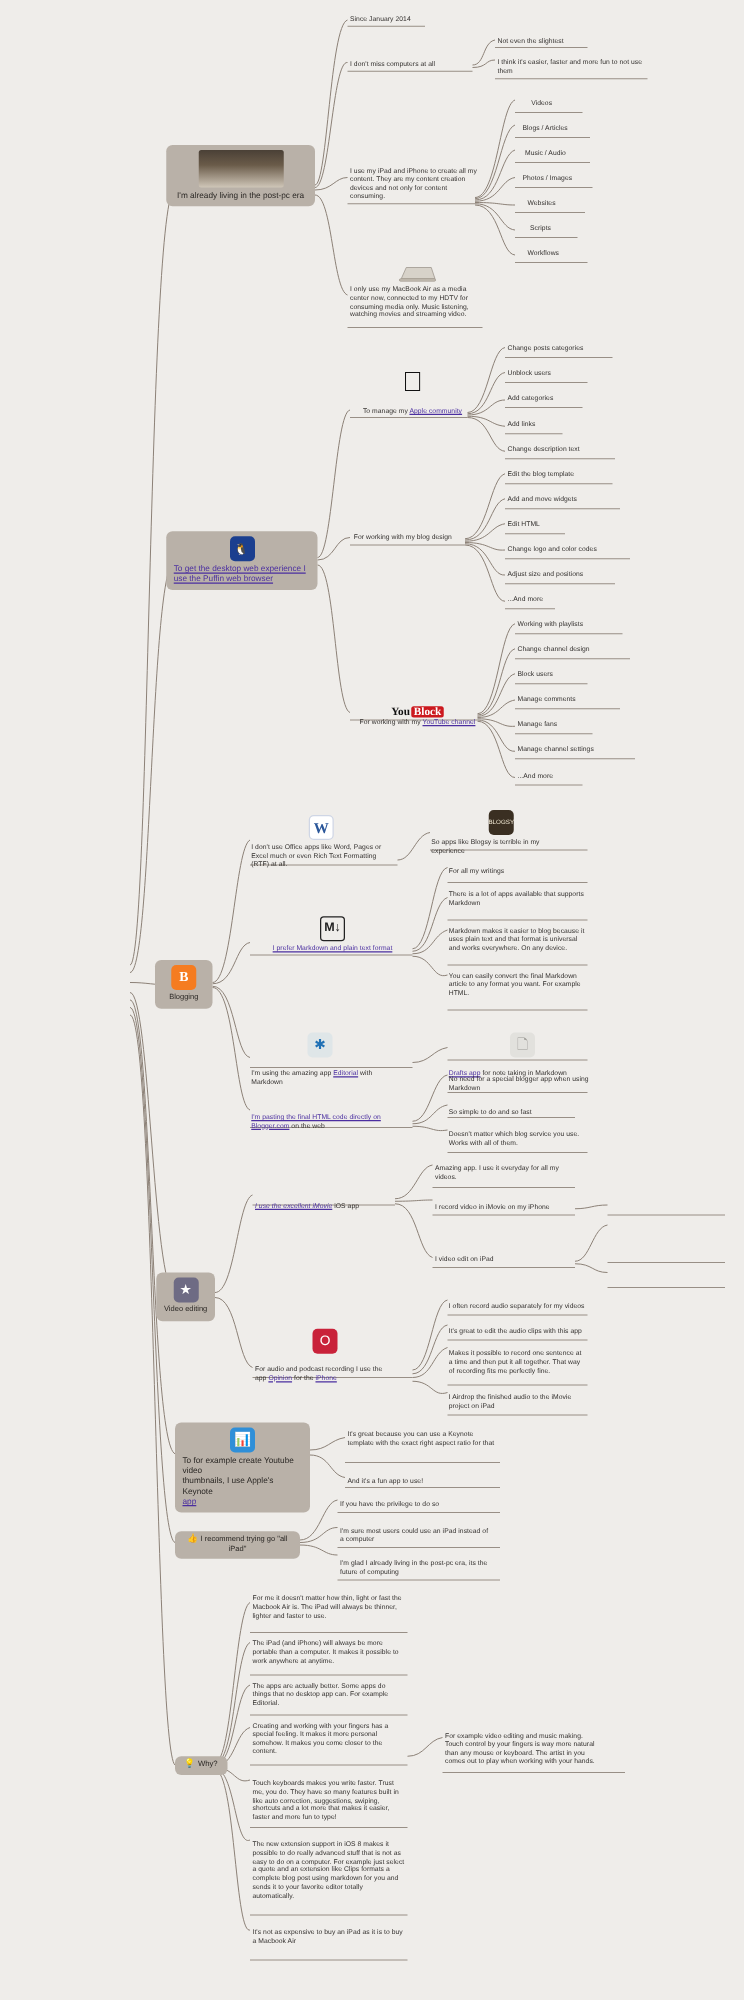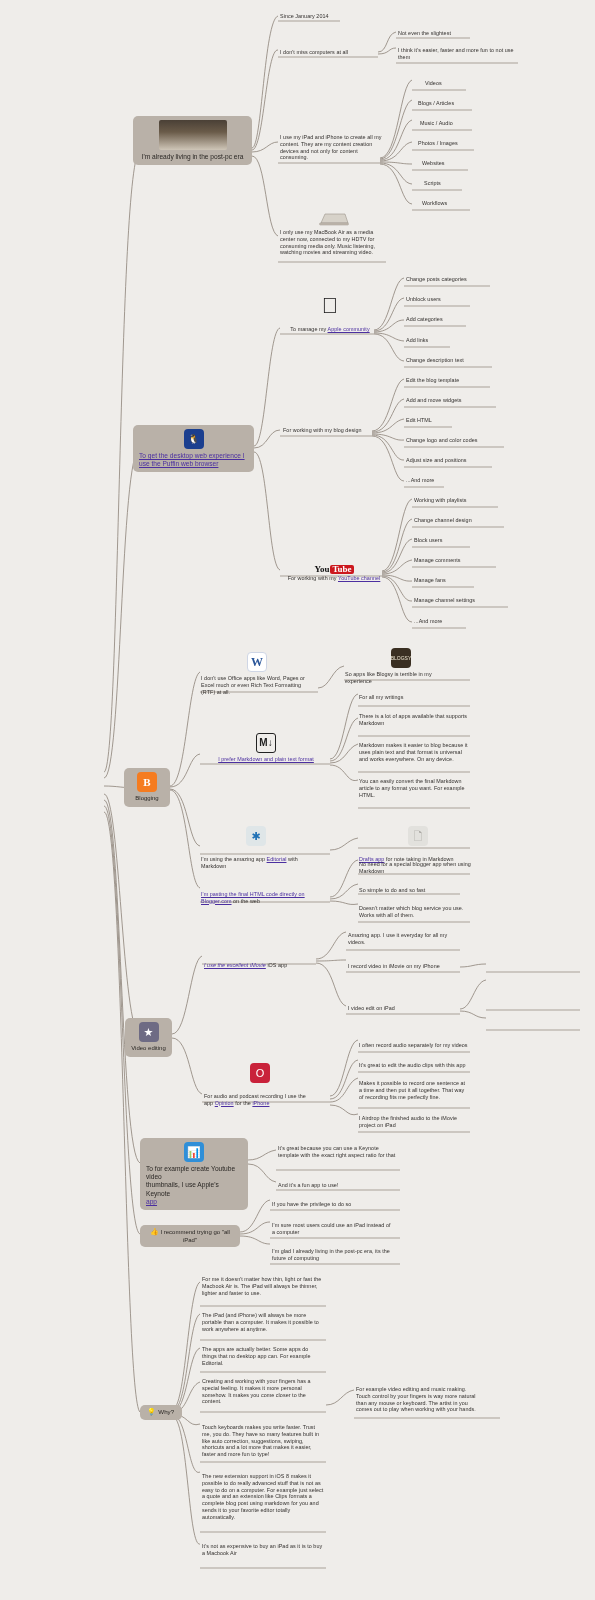--- a/index.html
+++ b/index.html
@@ -354,21 +354,21 @@
   <div class="node leaf" style="left:283px; top:427px;">For working with my blog design</div>
   <div class="node leaf" style="left:406px; top:377px;">Edit the blog template</div>
   <div class="node leaf" style="left:406px; top:397px;">Add and move widgets</div>
   <div class="node leaf" style="left:406px; top:417px;">Edit HTML</div>
   <div class="node leaf" style="left:406px; top:437px;">Change logo and color codes</div>
   <div class="node leaf" style="left:406px; top:457px;">Adjust size and positions</div>
   <div class="node leaf" style="left:406px; top:477px;">...And more</div>
 
   <div class="node" style="left:282px; top:545px; width:104px; text-align:center;">
     <div class="icon-tile tile-yt">
-      <span class="yt-logo">You<em>Tube</em></span>
+      <span class="yt-logo">You<em>Block</em></span>
     </div>
     <div class="leaf" style="text-align:center;">
       <span>For working with my </span><span class="lnkt">YouTube channel</span>
     </div>
   </div>
   <div class="node leaf" style="left:414px; top:497px;">Working with playlists</div>
   <div class="node leaf" style="left:414px; top:517px;">Change channel design</div>
   <div class="node leaf" style="left:414px; top:537px;">Block users</div>
   <div class="node leaf" style="left:414px; top:557px;">Manage comments</div>
   <div class="node leaf" style="left:414px; top:577px;">Manage fans</div>

